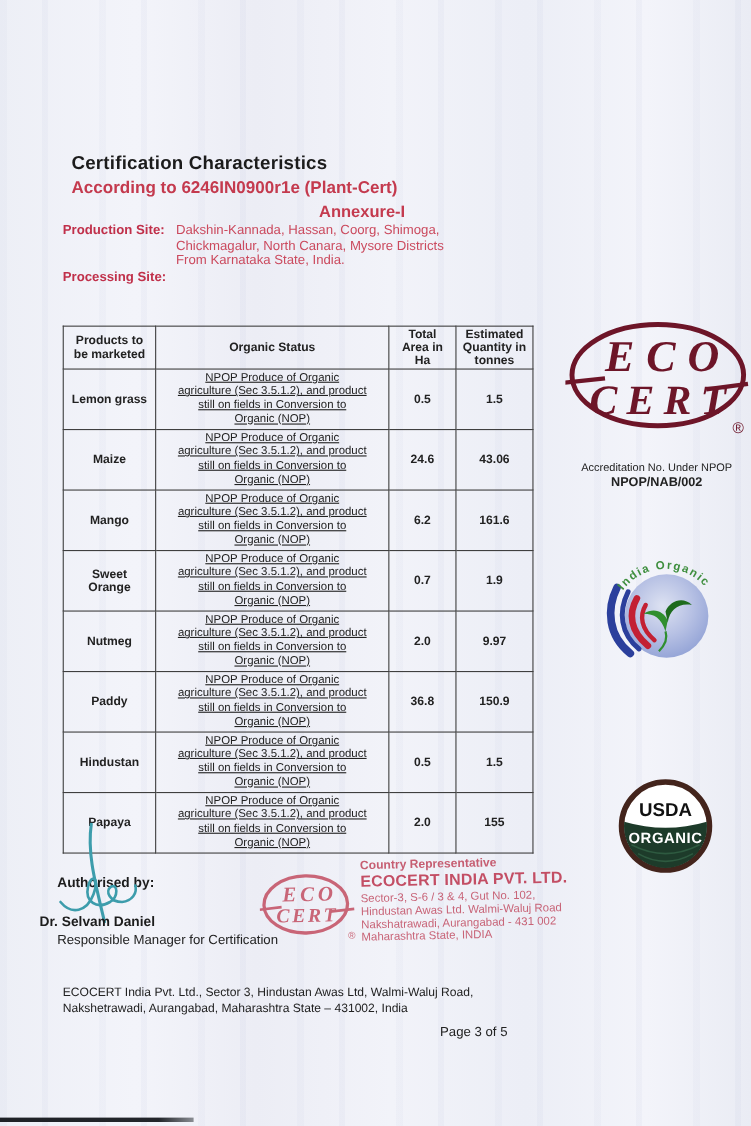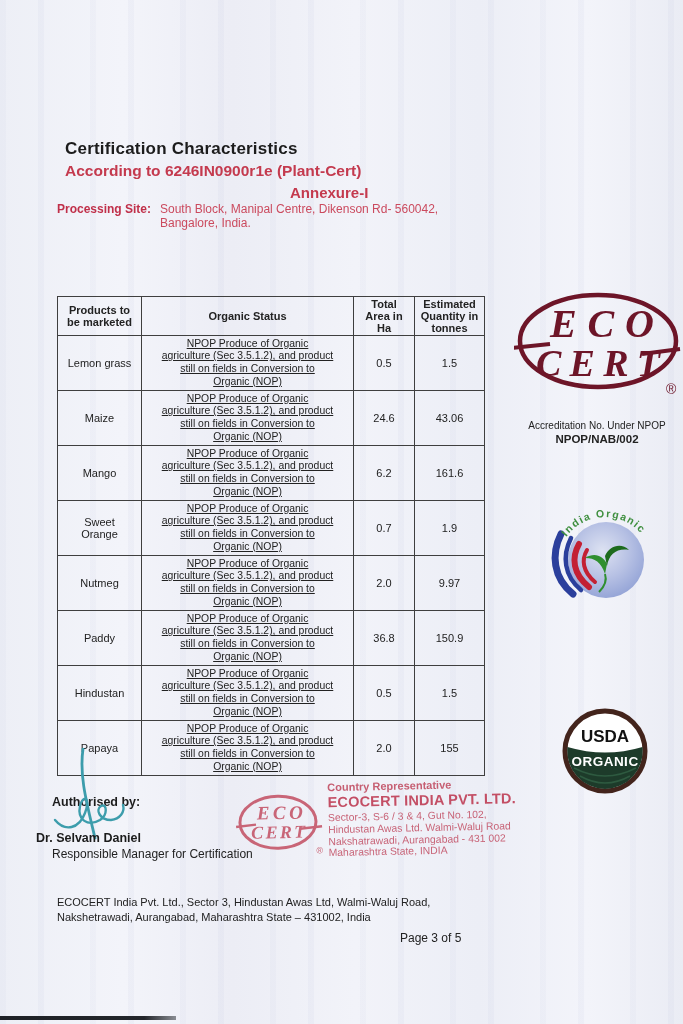--- a/index.html
+++ b/index.html
@@ -18,21 +18,21 @@
   .sites{left:57px;top:203px;width:420px;font-size:12px;line-height:13.5px;}
   .site-row{display:flex;margin-bottom:1px;}
   .site-label{width:103px;flex:none;font-weight:bold;color:#c0304a;}
   .site-value{color:#cb4a5e;white-space:pre-line;}
   
   .cert-table{left:57px;top:296px;}
   table{border-collapse:collapse;table-layout:fixed;width:427px;padding-left:38px;}
   th,td{border:1.4px solid #3f3f3f;padding:1px 4px;text-align:center;vertical-align:middle;color:#222;}
   th{height:34px;font-size:11px;font-weight:bold;white-space:pre-line;line-height:12px;}
   td{height:52px;}
-  td.product,td.num{font-weight:normal;font-size:11px;}
+  td.product,td.num{font-weight:bold;font-size:11px;}
   td.status{font-size:10.4px;line-height:12.6px;font-weight:normal;white-space:pre-line;text-decoration:underline;}
   
   .accred{left:508px;top:420px;width:178px;text-align:center;color:#222;}
   .accred .l1{font-size:10px;}
   .accred .l2{font-size:11.5px;font-weight:bold;margin-top:2px;}
   
   .authorised{left:52px;top:795px;font-size:12.5px;font-weight:bold;color:#1c1c1c;}
   .auth-name{left:36px;top:831px;font-size:12.5px;font-weight:bold;color:#1c1c1c;}
   .auth-role{left:52px;top:847px;font-size:12px;color:#222;}
   
@@ -50,23 +50,27 @@
 <body>
 
 <div class="page">
 
   <div class="abs doc-title">Certification Characteristics</div>
   <div class="abs doc-subtitle">According to 6246IN0900r1e (Plant-Cert)</div>
   <div class="abs annexure">Annexure-I</div>
 
   <div class="abs sites">
     <div class="site-row">
+      <div class="site-label">Production Site:</div>
+      <div class="site-value">Dakshin-Kannada, Hassan, Coorg, Shimoga,
+Chickmagalur, North Canara, Mysore Districts
+From Karnataka State, India.</div>
+    </div>
+    <div class="site-row">
       <div class="site-label">Processing Site:</div>
-      <div class="site-value">South Block, Manipal Centre, Dikenson Rd- 560042,
-Bangalore, India.</div>
     </div>
   </div>
 
   <div class="abs cert-table">
     <table>
       <colgroup>
           <col style="width:84px">
           <col style="width:212px">
           <col style="width:61px">
           <col style="width:70px">

